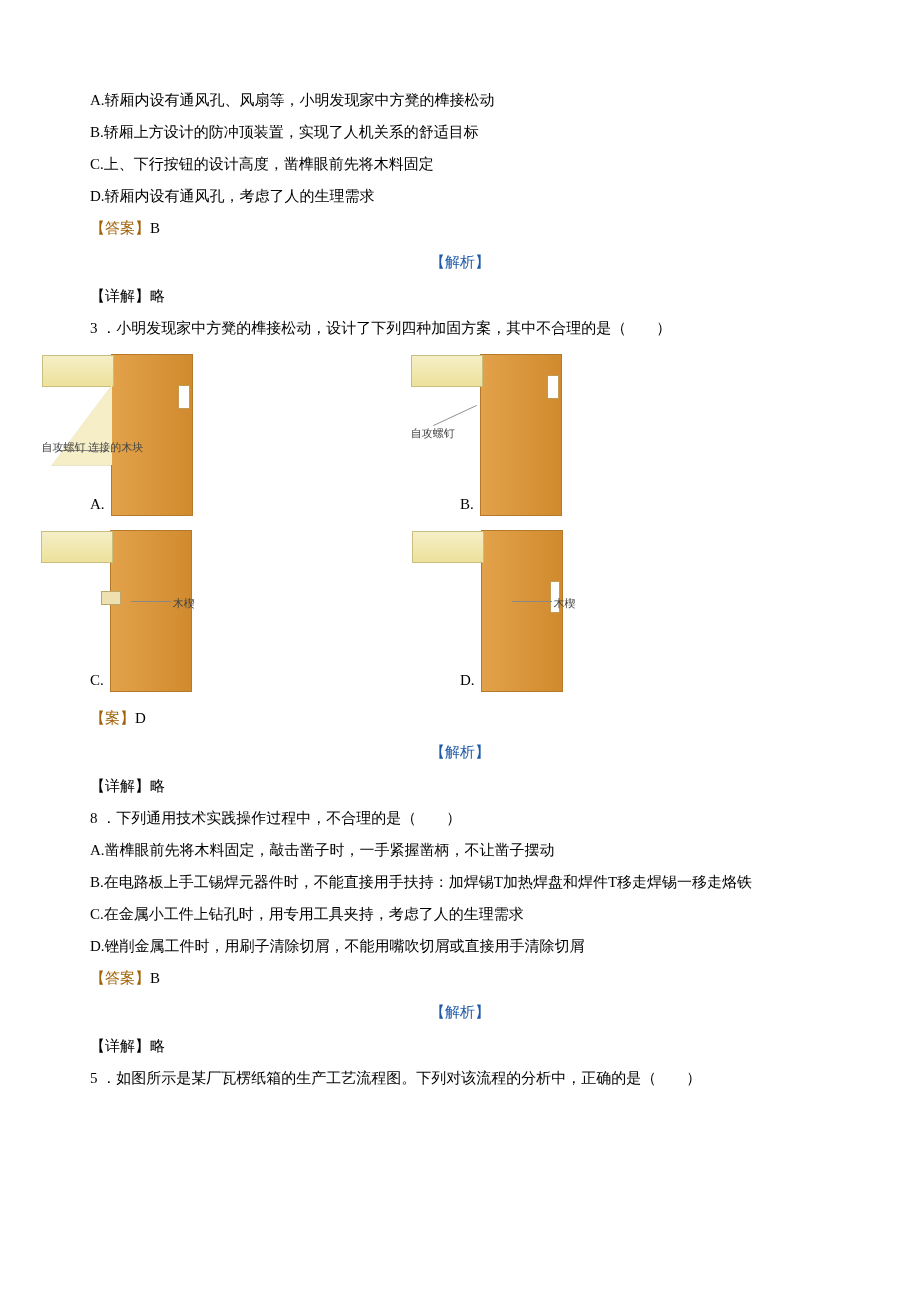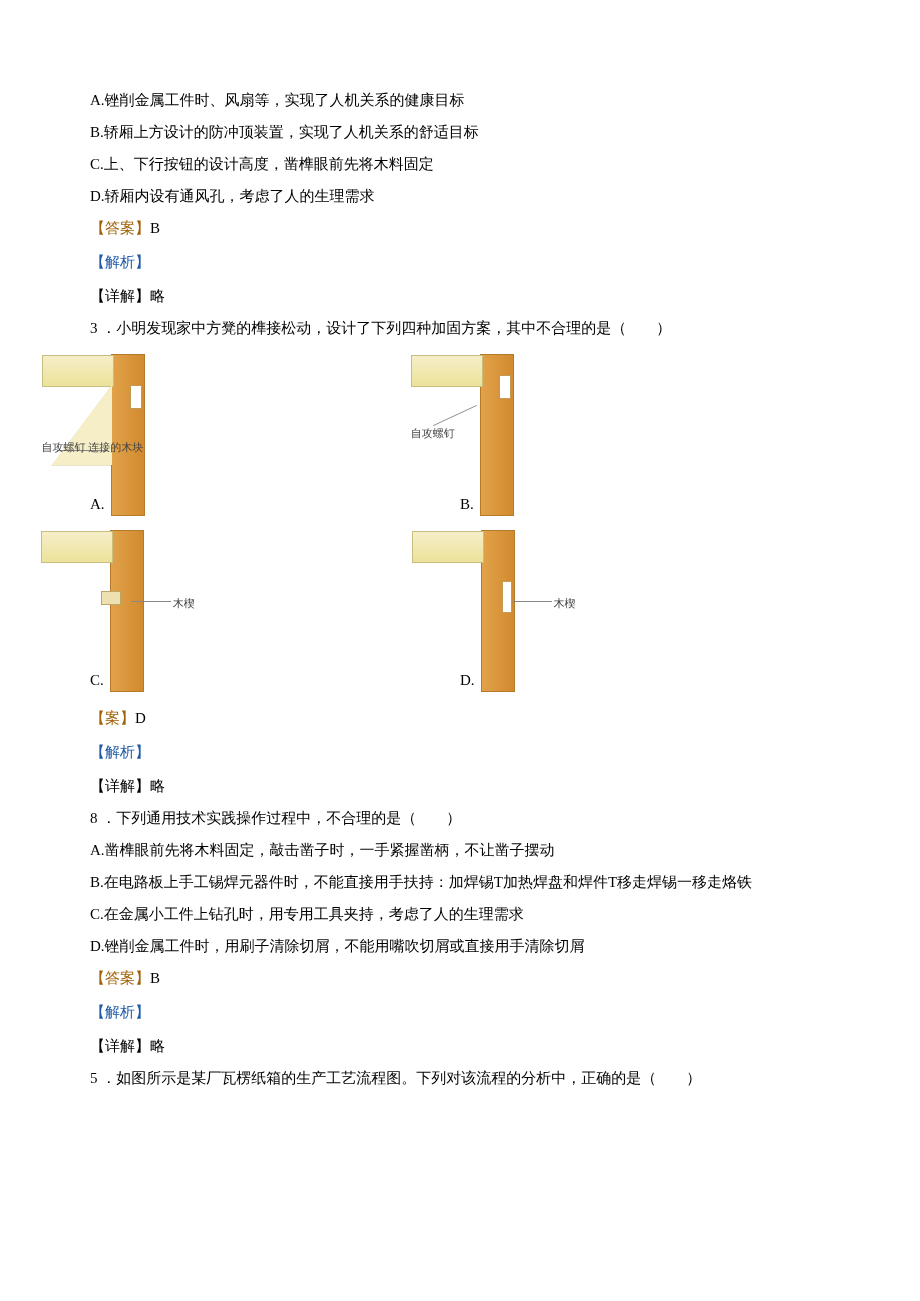--- a/index.html
+++ b/index.html
@@ -9,21 +9,21 @@
     background: #fff;
     margin: 0;
     padding: 80px 90px;
     width: 920px;
     box-sizing: border-box;
     color: #000;
   }
   p { margin: 8px 0; }
   .answer-label { color: #a16207; }
   .answer-val { color: #000; }
-  .analysis { color: #1e5aa8; margin: 10px 0; }
+  .analysis { color: #1e5aa8; margin: 10px 0; text-align: center; }
   .option-row {
     display: flex;
     justify-content: flex-start;
     margin: 14px 0;
   }
   .option-cell {
     display: flex;
     align-items: flex-end;
   }
   .option-cell.cell-a { width: 370px; }
@@ -31,20 +31,21 @@
   .opt-letter { font-size: 15px; margin-right: 6px; }
   .fig {
     display: inline-block;
     position: relative;
   }
   .bar-v {
     width: 32px; height: 160px;
     background: linear-gradient(90deg,#e2a24a,#d18a2e);
     border:1px solid #b5792a;
     position: relative;
+    padding-left: 48px;
   }
   .bar-h {
     width: 70px; height: 30px;
     background: linear-gradient(180deg,#f5eec7,#ece29a);
     border:1px solid #c7be80;
     position: absolute;
     top: 0; left: -70px;
   }
   .tri {
     width:0;height:0;
@@ -83,21 +84,21 @@
   }
   .ptr {
     position:absolute;
     width:40px;height:1px;
     background:#888;
   }
 </style>
 </head>
 <body>
 
-<p>A.锉削金属工件时、风扇等，实现了人机关系的健康目标</p>
+<p>A.轿厢内设有通风孔、风扇等，小明发现家中方凳的榫接松动</p>
 <p>B.轿厢上方设计的防冲顶装置，实现了人机关系的舒适目标</p>
 <p>C.上、下行按钮的设计高度，凿榫眼前先将木料固定</p>
 <p>D.轿厢内设有通风孔，考虑了人的生理需求</p>
 <p>
   <span class="answer-label">【答案】</span><span class="answer-val">B</span>
 </p>
 <p class="analysis">【解析】</p>
 <p>【详解】略</p>
 
 <p>3 ．小明发现家中方凳的榫接松动，设计了下列四种加固方案，其中不合理的是（　　）</p>

